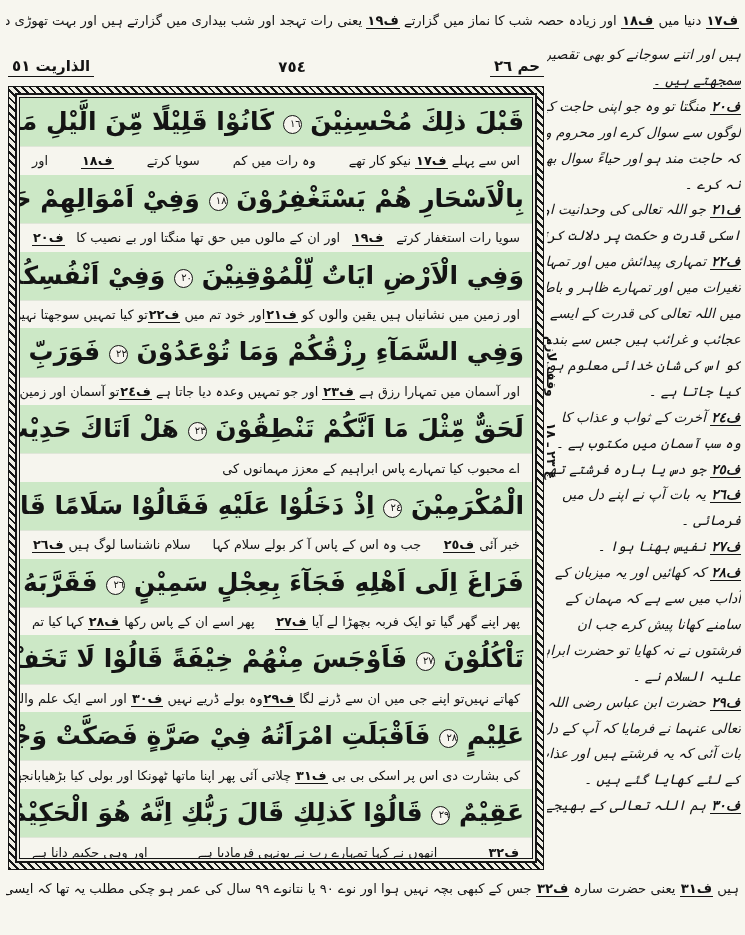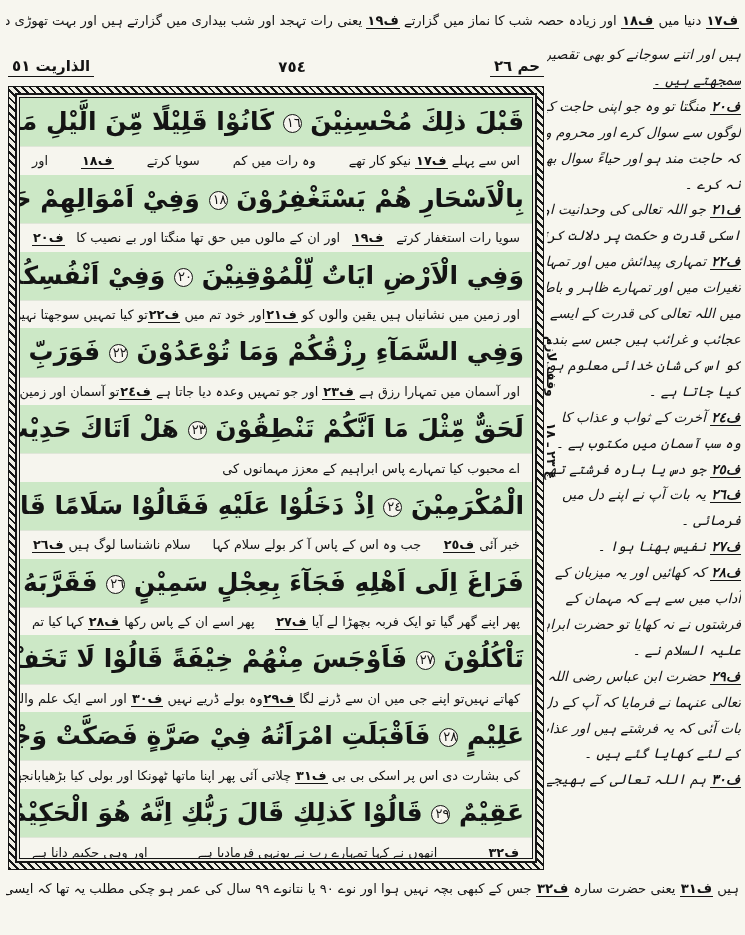--- a/index.html
+++ b/index.html
@@ -29,21 +29,21 @@
   
   .qbox{position:absolute;top:86px;left:8px;width:536px;height:784px;box-sizing:border-box;
         border:1px solid #161616;padding:6px;
         background:repeating-linear-gradient(45deg,#161616 0 2px,#efeee4 2px 5.5px);}
   .qbox-mid{border:2.5px solid #161616;padding:2px;height:100%;box-sizing:border-box;background:#efeee4;}
   .qbox-in{border:1.5px solid #161616;height:100%;box-sizing:border-box;background:#cce8c6;overflow:hidden;}
 
   .arow{height:48.2px;line-height:48.2px;padding:0 8px;font-size:25px;font-weight:bold;
         direction:rtl;text-align:justify;text-align-last:justify;white-space:nowrap;overflow:hidden;}
   .ayah{display:inline-block;width:17px;height:17px;line-height:15px;border:1.3px solid #161616;
-        border-radius:50%;font-size:13px;font-weight:normal;text-align:center;
+        border-radius:50%;font-size:10px;font-weight:normal;text-align:center;
         vertical-align:3px;background:#f6f5ee;}
   .urow{height:27.6px;background:#f6f5ee;display:flex;justify-content:space-between;
         align-items:center;direction:rtl;padding:0 12px;font-size:12.8px;
         white-space:nowrap;overflow:hidden;border-top:0.5px solid #dfe6d8;}
 
   .fn{font-weight:bold;border-bottom:1.4px solid #141414;padding:0 1px;}
   .uline{border-bottom:1.4px solid #141414;}
 
   
   .margin-marker{position:absolute;top:336px;left:543px;width:17px;height:180px;}
@@ -74,20 +74,21 @@
       <div class="cline">کو اس کی شان خدائی معلوم ہوتی ہے</div>
       <div class="cline">کیا جاتا ہے ۔</div>
       <div class="cline"><span class="fn">ف٢٤</span> آخرت کے ثواب و عذاب کا</div>
       <div class="cline">وہ سب آسمان میں مکتوب ہے ۔</div>
       <div class="cline"><span class="fn">ف٢٥</span> جو دس یا بارہ فرشتے تھے ۔</div>
       <div class="cline"><span class="fn">ف٢٦</span> یہ بات آپ نے اپنے دل میں</div>
       <div class="cline">فرمائی ۔</div>
       <div class="cline"><span class="fn">ف٢٧</span> نفیس بھنا ہوا ۔</div>
       <div class="cline"><span class="fn">ف٢٨</span> کہ کھائیں اور یہ میزبان کے</div>
       <div class="cline">آداب میں سے ہے کہ مہمان کے</div>
+      <div class="cline">سامنے کھانا پیش کرے جب ان</div>
       <div class="cline">فرشتوں نے نہ کھایا تو حضرت ابراہیم</div>
       <div class="cline">علیہ السلام نے ۔</div>
       <div class="cline"><span class="fn">ف٢٩</span> حضرت ابن عباس رضی اللہ</div>
       <div class="cline">تعالی عنہما نے فرمایا کہ آپ کے دل میں</div>
       <div class="cline">بات آئی کہ یہ فرشتے ہیں اور عذاب</div>
       <div class="cline">کے لئے کھایا گئے ہیں ۔</div>
       <div class="cline"><span class="fn">ف٣٠</span> ہم اللہ تعالی کے بھیجے ہوئے</div>
     </div>
 
   <div class="header-row">

